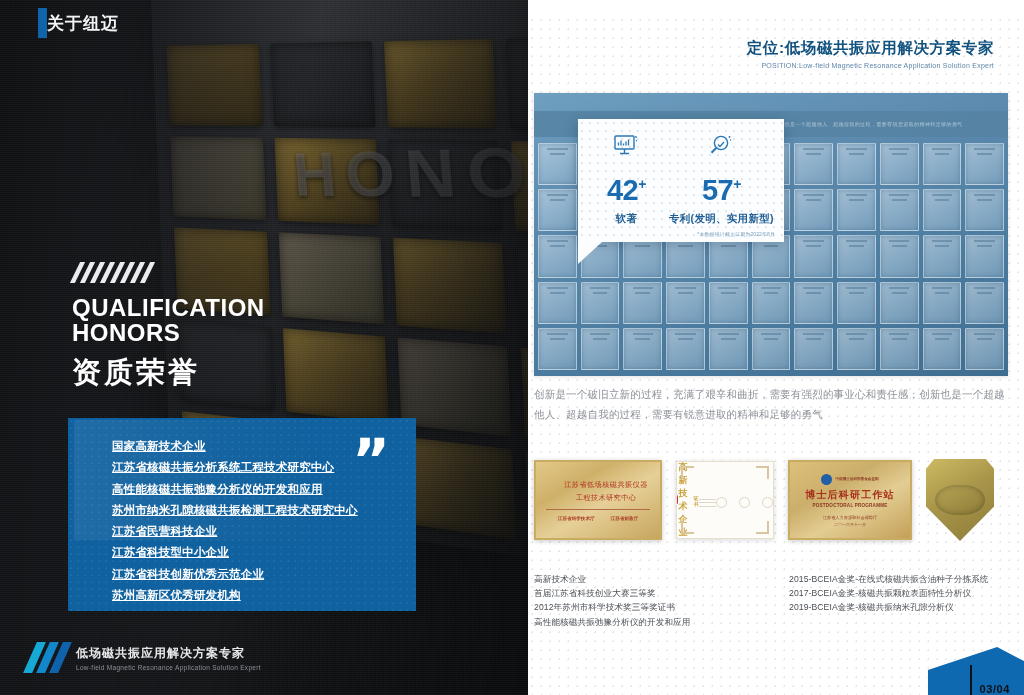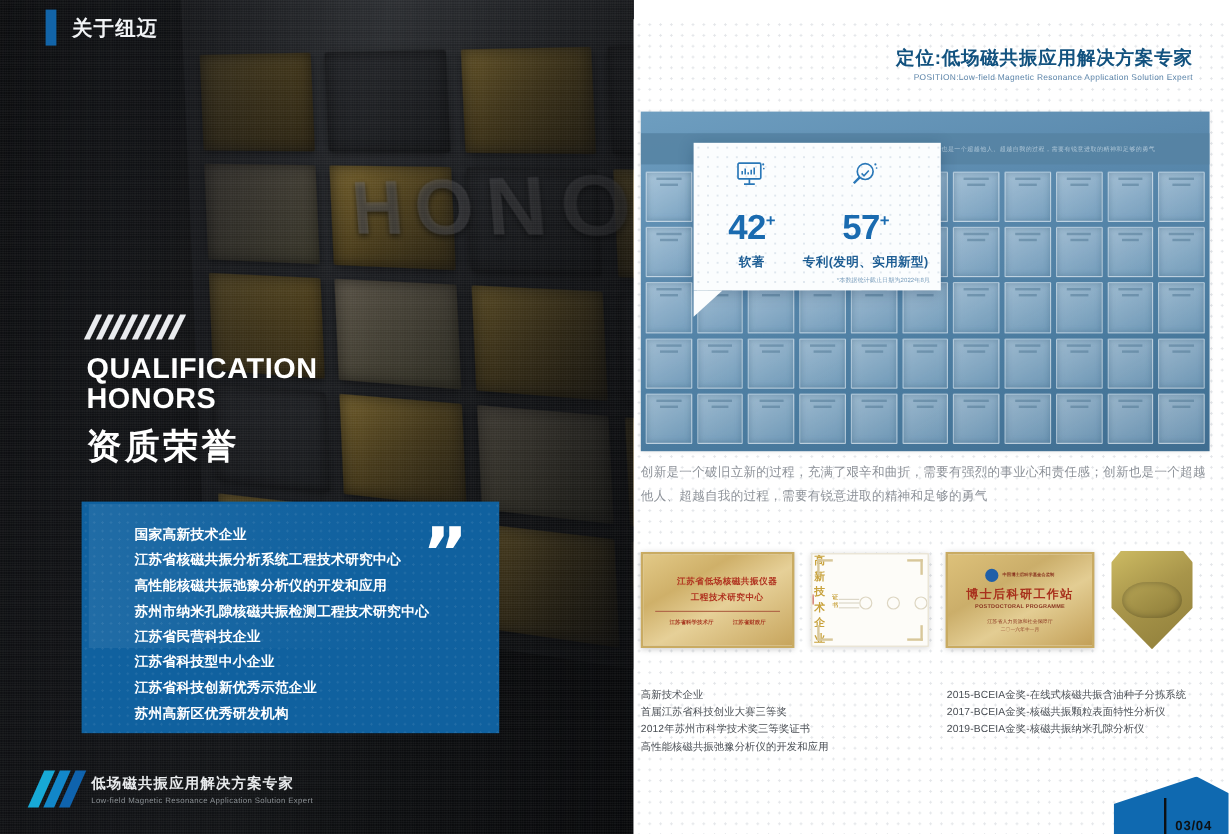--- a/index.html
+++ b/index.html
@@ -44,21 +44,21 @@
     position:absolute; left:120px; top:150px;
     font-size:62px; font-weight:700; letter-spacing:10px; color:rgba(130,132,136,.42);
     transform: perspective(700px) rotateY(-17deg) rotateZ(-2deg);
     text-shadow: 0 2px 5px rgba(0,0,0,.6);
     white-space:nowrap;
   }
   .veil{ position:absolute; left:0; top:0; width:100%; height:100%;
     background: linear-gradient(100deg, rgba(10,11,13,.96) 0%, rgba(12,13,16,.72) 26%, rgba(10,11,13,.18) 50%, rgba(10,11,13,.55) 78%, rgba(8,9,11,.96) 100%); }
 
   
-  .hdr-tag{ position:absolute; left:38px; top:8px; display:flex; align-items:center; gap:13px; z-index:8; }
+  .hdr-tag{ position:absolute; left:38px; top:8px; display:flex; align-items:center; gap:0; z-index:8; }
   .hdr-bar{ width:9px; height:30px; background:#1264a8; }
   .hdr-txt{ color:#f2f4f6; font-size:17px; font-weight:700; letter-spacing:1px; }
 
   
   .title-block{ position:absolute; left:72px; top:262px; z-index:8; }
   .slashes{ display:flex; gap:5px; margin-bottom:12px; margin-left:3px;}
   .slash{ width:5px; height:21px; background:#e9ebee; transform: skewX(-26deg); }
   .t-en{ color:#ffffff; font-size:24px; font-weight:700; line-height:1.06; letter-spacing:.5px; }
   .t-cn{ color:#ffffff; font-size:29px; font-weight:700; margin-top:7px; letter-spacing:3px; }
 
@@ -67,21 +67,21 @@
     position:absolute; left:68px; top:418px; width:348px; height:193px;
     background:#10619f; z-index:8; overflow:hidden;
   }
   .bluebox::before{ content:""; position:absolute; inset:0;
     background-image: radial-gradient(rgba(255,255,255,.14) 1px, rgba(0,0,0,0) 1px);
     background-size:7px 7px; opacity:.55; }
   .bluebox::after{ content:""; position:absolute; left:6px; top:2px; width:250px; height:120px;
     background: linear-gradient(90deg, rgba(255,255,255,.07), rgba(255,255,255,.02) 60%, rgba(255,255,255,0));
   }
   .q-list{ position:relative; z-index:3; padding:18px 0 0 44px; }
-  .q-item{ color:#ffffff; font-size:11.5px; font-weight:700; line-height:21.3px; letter-spacing:.2px; white-space:nowrap;}
+  .q-item{ color:#ffffff; font-size:11.5px; font-weight:700; line-height:21.3px; letter-spacing:.2px; white-space:nowrap;text-decoration:underline;}
   .q-mark{ position:absolute; right:28px; top:26px; color:#ffffff; font-size:58px; font-weight:800;
     line-height:.6; letter-spacing:-2px; font-family:"DejaVu Sans", sans-serif; z-index:3; }
 
   
   .foot-left{ position:absolute; left:30px; bottom:22px; display:flex; align-items:center; gap:11px; z-index:9;}
   .fbars{ display:flex; gap:4px; }
   .fbar{ width:9px; height:31px; transform: skewX(-24deg); }
   .fb1{ background:#17a9d6; } .fb2{ background:#1287c9; } .fb3{ background:#0f63ad; }
   .f-cn{ color:#e8eaec; font-size:12px; font-weight:700; letter-spacing:1px; }
   .f-en{ color:#8d9296; font-size:6.5px; letter-spacing:.3px; margin-top:2px; }
@@ -144,21 +144,21 @@
 
   
   .plaque-row{ position:absolute; left:6px; top:432px; width:486px; height:104px; display:flex; gap:14px; align-items:center; }
   .pl{ position:relative; }
   .pl-gold{
     width:128px; height:80px; border:2px solid #c9ab62;
     background: linear-gradient(150deg,#e2c987 0%,#cfb069 30%,#e6d098 55%,#c7a55d 100%);
     box-shadow: 0 1px 5px rgba(0,0,0,.22);
     display:flex; flex-direction:column; align-items:center; justify-content:center; gap:3px;
   }
-  .pg-t{ color:#b0321f; font-size:7.2px; font-weight:700; letter-spacing:.4px;margin-left:16px; }
+  .pg-t{ color:#b0321f; font-size:7.2px; font-weight:400; letter-spacing:.4px;margin-left:16px; }
   .pg-rule{ width:84%; height:1px; background:#b26a4a; margin:3px 0; }
   .pg-s{ display:flex; gap:16px; color:#a93c24; font-size:4.6px; font-weight:700; }
   .pl-white{
     width:98px; height:78px; background:#fdfcf8; border:1px solid #e6e0cf;
     box-shadow: 0 1px 5px rgba(0,0,0,.16);
     display:flex; flex-direction:row; align-items:center; justify-content:center;
     position:relative; overflow:hidden;
   }
   .corner{ position:absolute; width:13px; height:13px; border:2px solid #d8c79a; }
   .c1{ left:4px; top:4px; border-right:0; border-bottom:0;}

